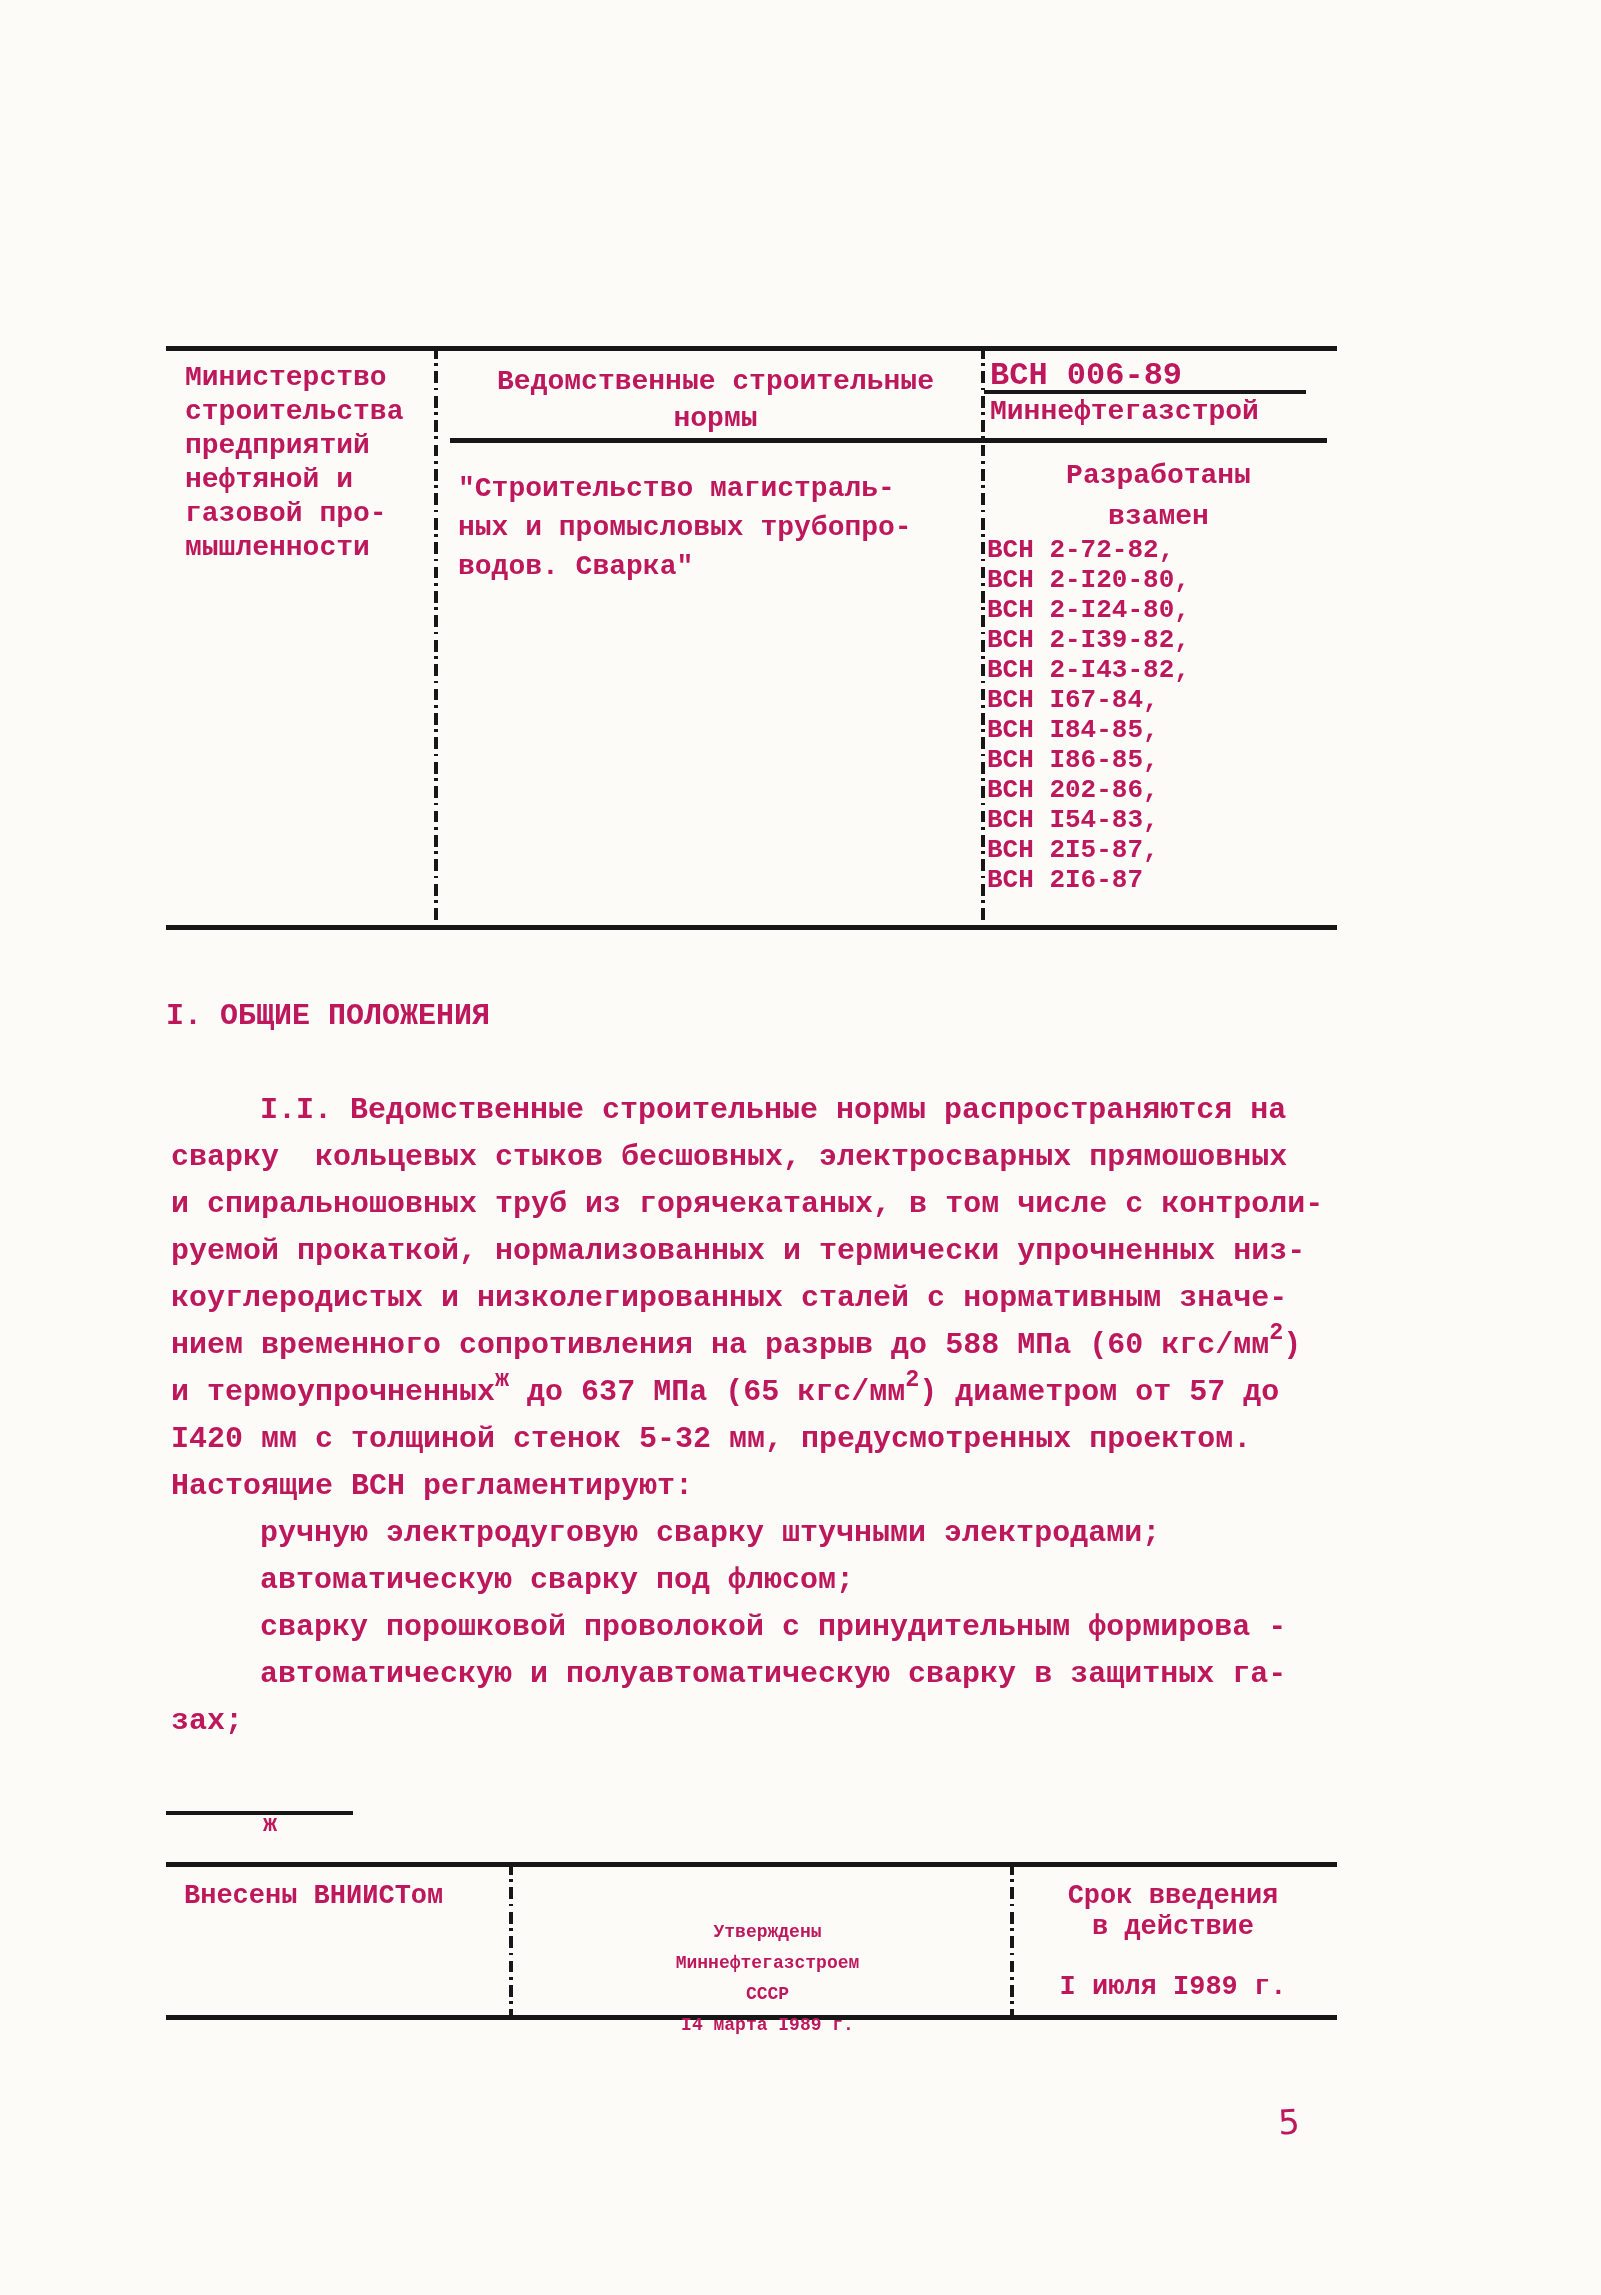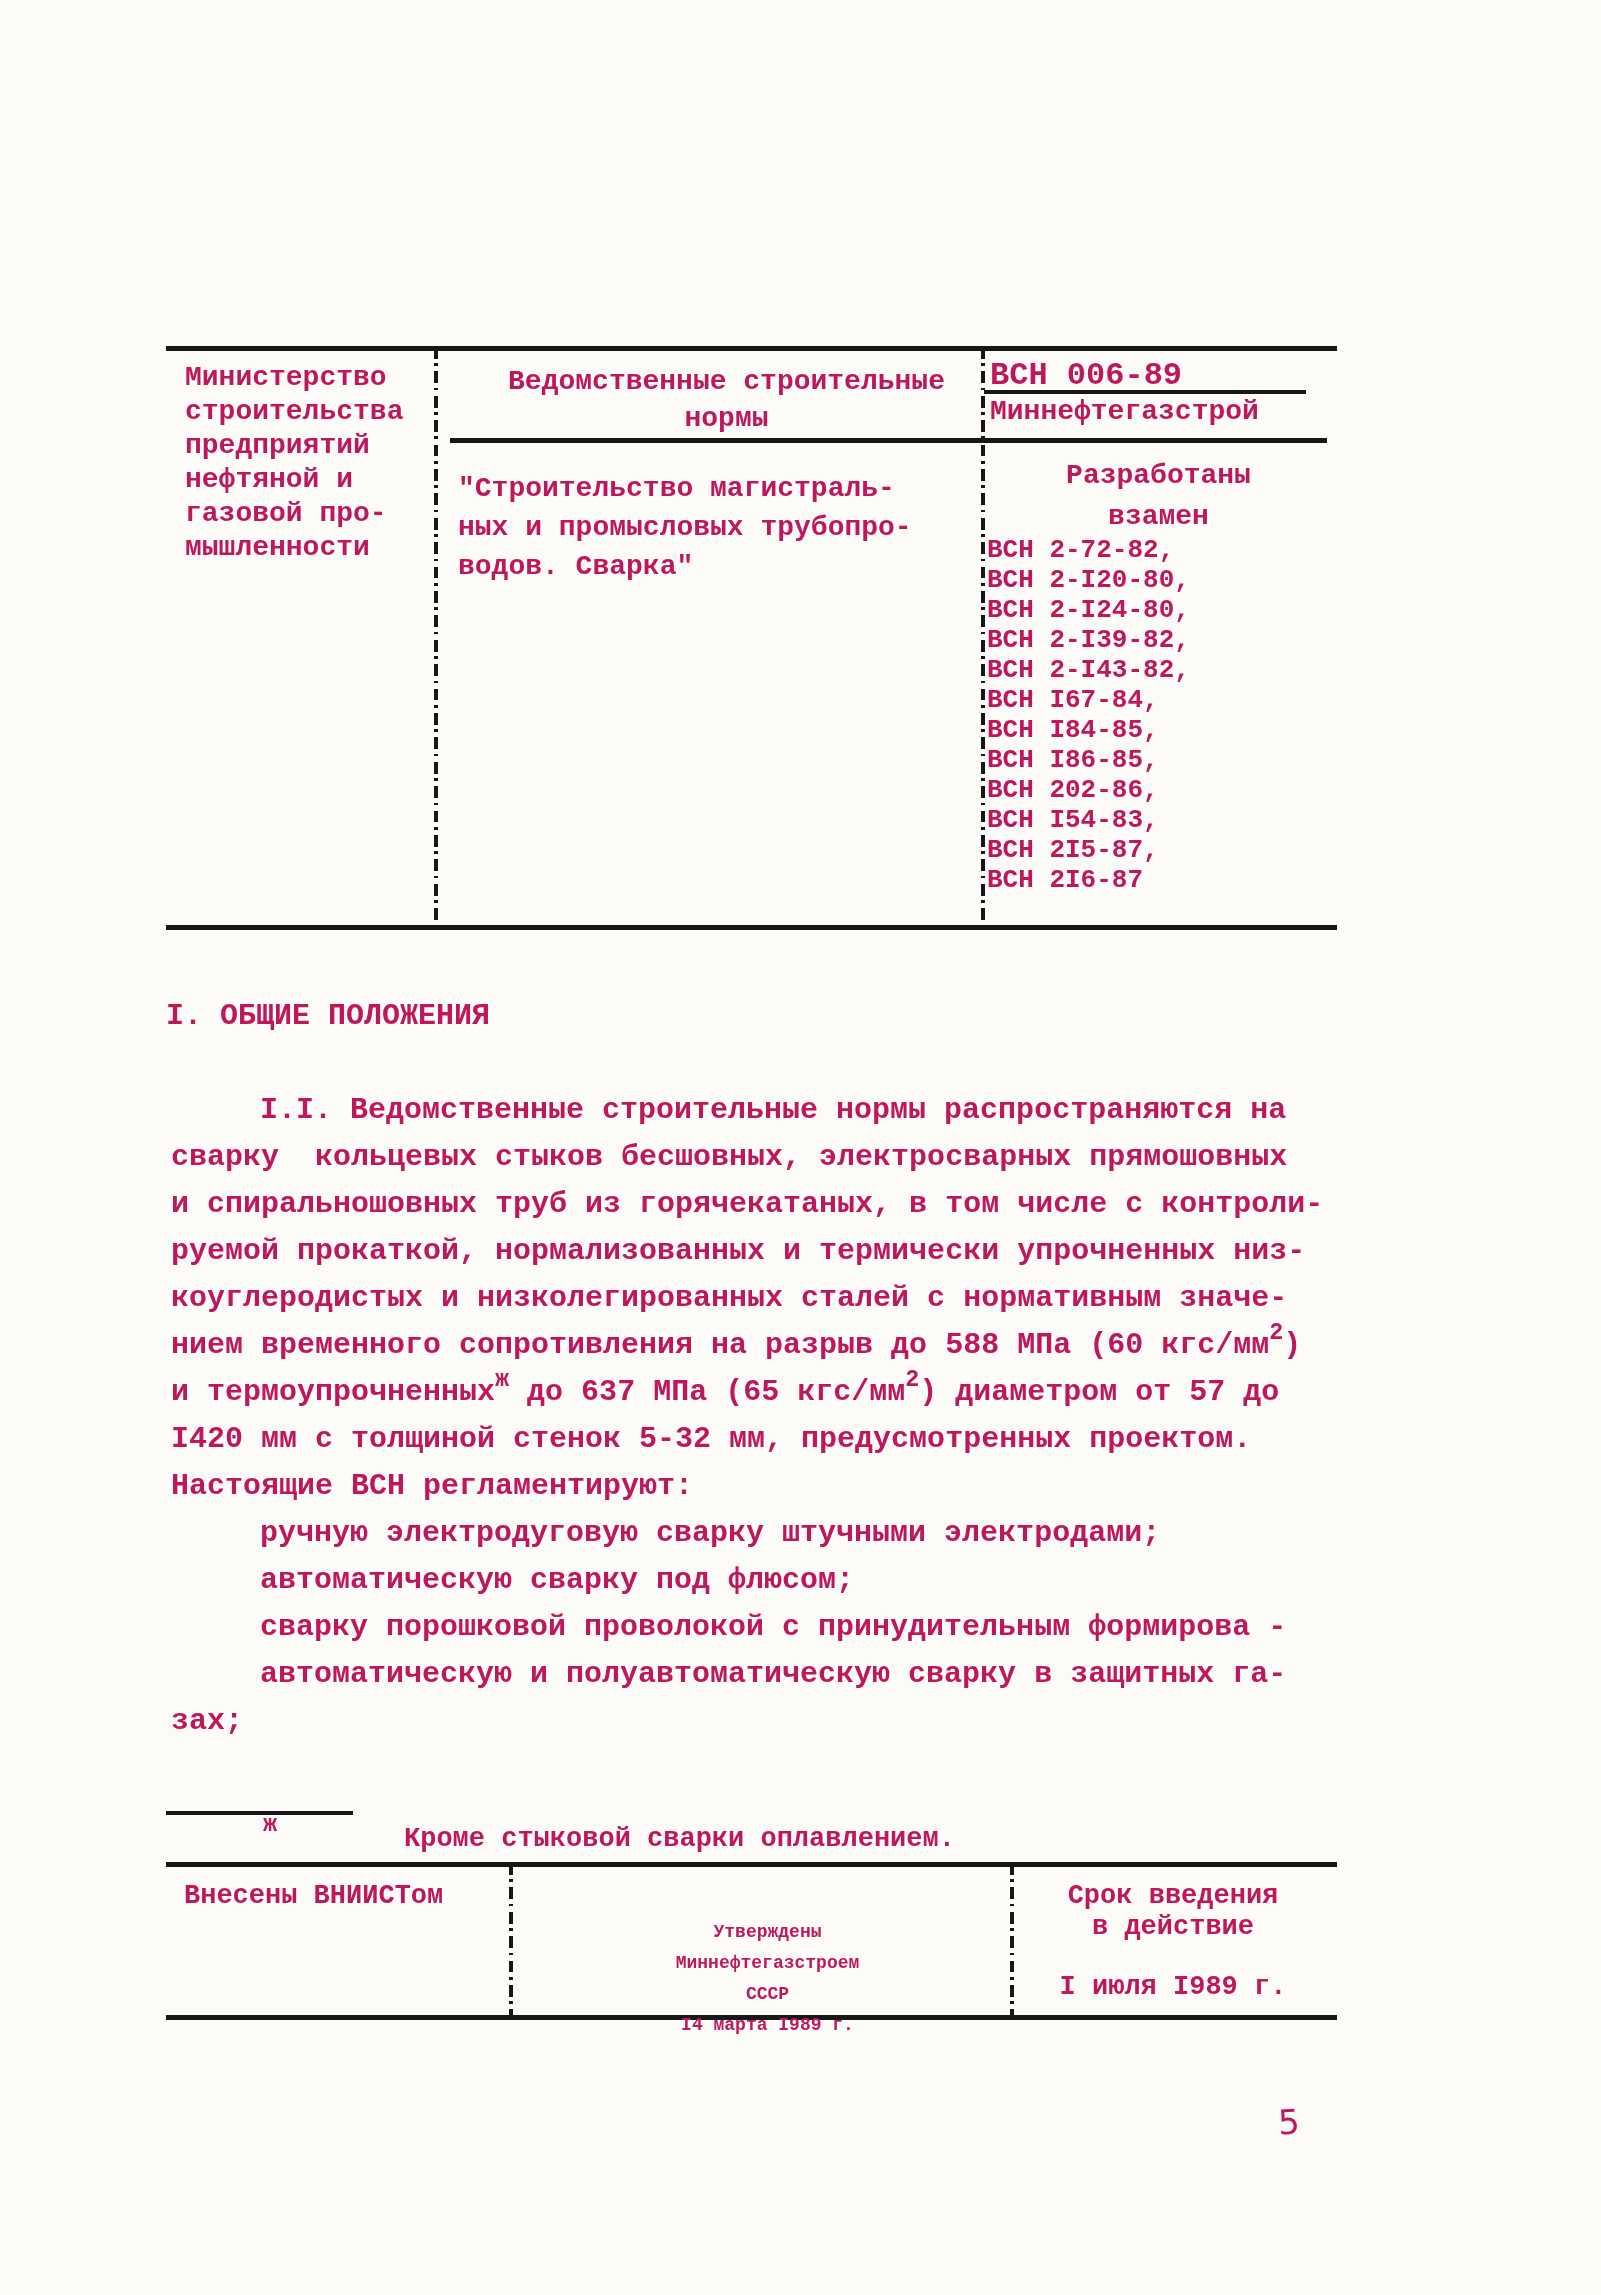--- a/index.html
+++ b/index.html
@@ -20,21 +20,21 @@
       #171717 0 11.8px, transparent 11.8px 16.3px,
       #171717 16.3px 19px, transparent 19px 24.4px);
   }
   .txt{font-weight:700;letter-spacing:0;}
   .tline{white-space:pre;}
   .center{text-align:center;}
   .sup{font-size:0.78em;position:relative;top:-0.6em;}
   .uline{border-bottom:2.7px solid #171717;}
   
   .ht-left{left:185px;top:361px;font-size:28px;line-height:34px;}
-  .ht-midtitle{left:461px;top:363px;width:531px;font-size:28px;line-height:37px;}
+  .ht-midtitle{left:450px;top:363px;width:531px;font-size:28px;line-height:37px;}
   .ht-midsub{left:458px;top:469px;font-size:28px;line-height:39px;}
   .ht-docnum{left:990px;top:360px;font-size:32px;line-height:31px;}
   .ht-org{left:990px;top:396px;font-size:28px;line-height:31px;}
   .ht-devel{left:981px;top:455px;width:355px;font-size:28px;line-height:41px;}
   .ht-norms{left:987px;top:535px;font-size:26px;line-height:30px;}
   
   .heading{left:166px;top:998px;font-size:30px;line-height:36px;}
   
   .body-block{left:171px;top:1093px;font-size:30px;}
   .body-block .tline{height:47px;}
@@ -121,21 +121,20 @@
       <div class="tline"><span>Настоящие ВСН регламентируют:</span></div>
       <div class="tline indent"><span>ручную электродуговую сварку штучными электродами;</span></div>
       <div class="tline indent"><span>автоматическую сварку под флюсом;</span></div>
       <div class="tline indent"><span>сварку порошковой проволокой с принудительным формирова -</span></div>
       <div class="tline indent"><span>автоматическую и полуавтоматическую сварку в защитных га-</span></div>
       <div class="tline"><span>зах;</span></div>
     </div>
 
   <div class="rule fn-rule"></div>
   <div class="abs txt fn-marker">ж</div>
-  <div class="abs txt fn-text">Кроме стыковой сварки оплавлением.</div>
 
   <div class="rule" style="left:166px;top:1862px;width:1171px;height:4.5px;"></div>
   <div class="rule" style="left:166px;top:2015px;width:1171px;height:4.5px;"></div>
   <div class="vdiv" style="left:509px;top:1863px;height:152px;"></div>
   <div class="vdiv" style="left:1010px;top:1863px;height:152px;"></div>
 
   <div class="abs txt ap-col1">
       <div class="tline">Внесены ВНИИСТом</div>
     </div>
   <div class="abs txt ap-col2 center">

